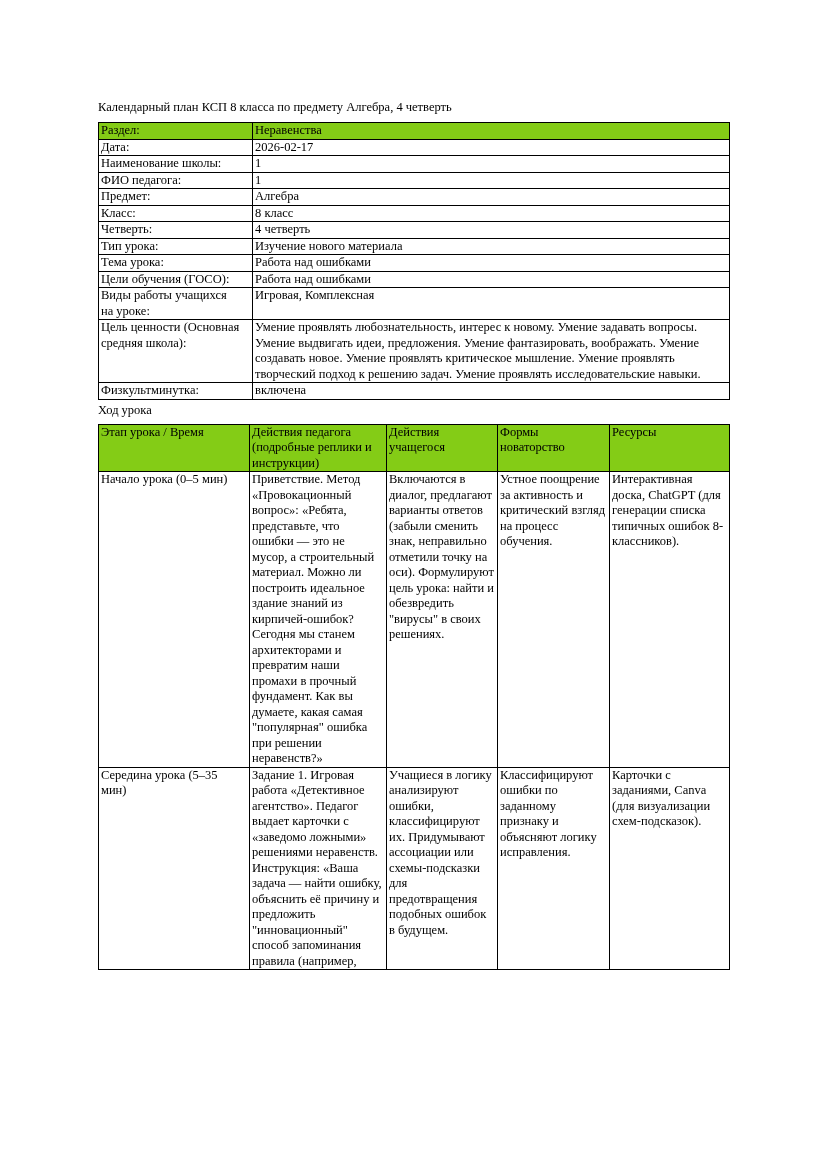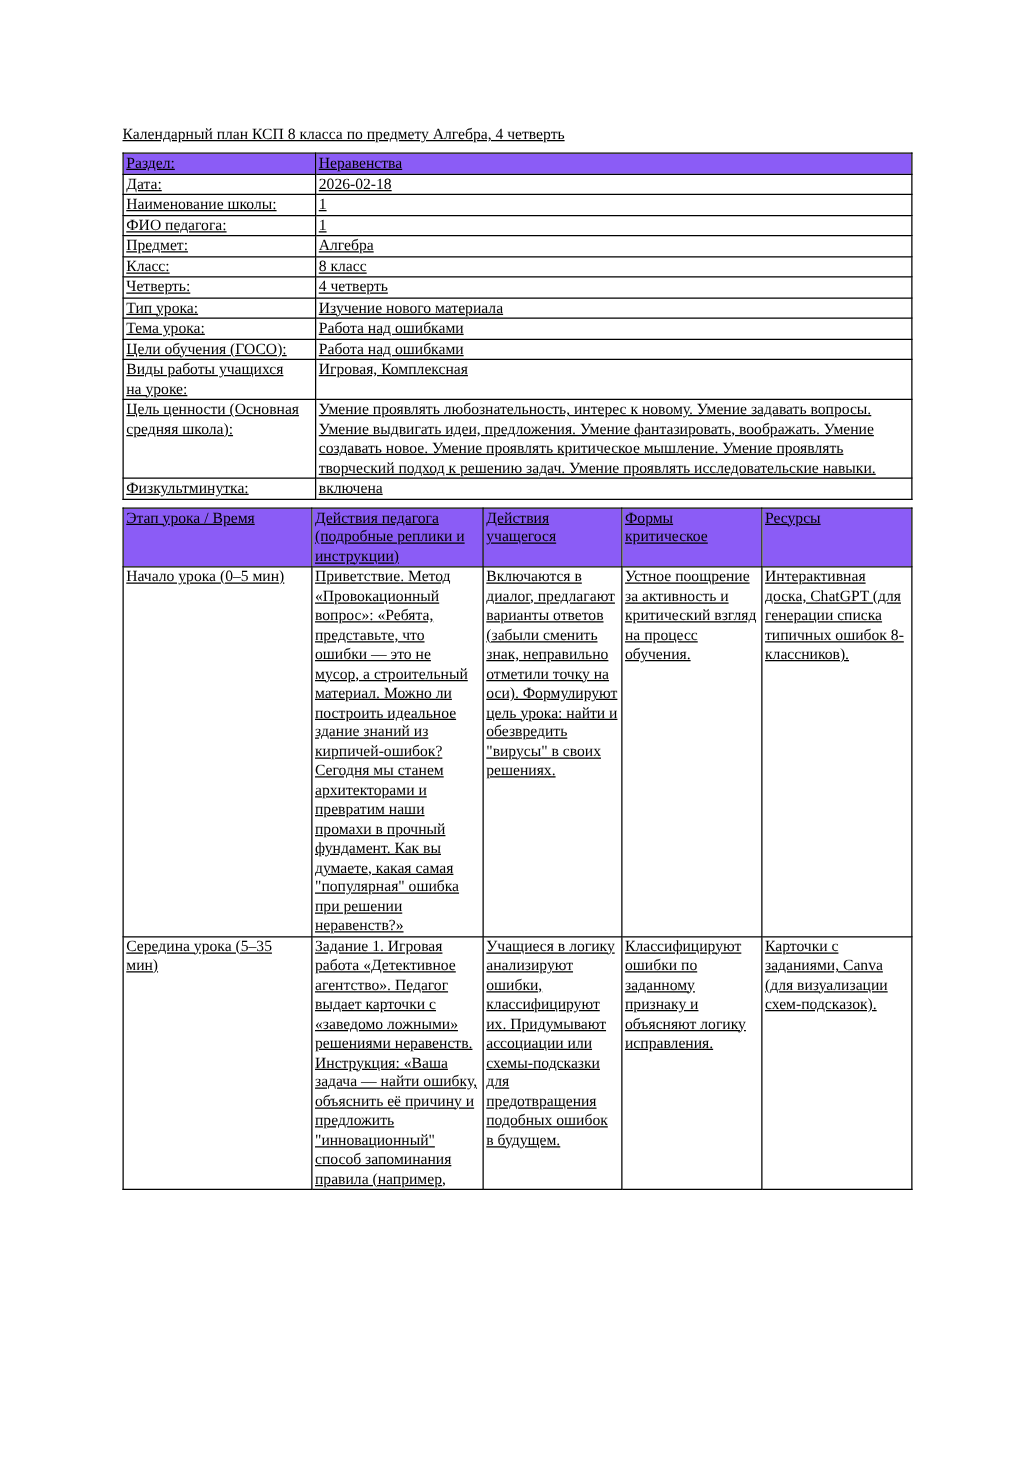--- a/index.html
+++ b/index.html
@@ -12,21 +12,20 @@
     height: 1170px;
     overflow: hidden;
     font-family: "Liberation Serif", serif;
     color: #000000;
     -webkit-font-smoothing: antialiased;
   }
   .page {
     box-sizing: border-box;
     width: 827px;
     padding: 99px 98px 0 98px;
-    text-decoration: underline;
   }
   .doc-title {
     margin: 0 0 7px 0;
     font-size: 12.5px;
     line-height: 16px;
     white-space: nowrap;
   }
   table {
     border-collapse: collapse;
     width: 631px;
@@ -38,21 +37,21 @@
     border: 1px solid #000000;
     vertical-align: top;
     text-align: left;
     font-weight: normal;
     padding: 0 3px 0 2px;
     white-space: pre-line;
     overflow-wrap: break-word;
     overflow: hidden;
   }
   tr.hdr td, tr.hdr th {
-    background: #8b5cf6;
+    background: #84cc16;
   }
   .section-heading {
     margin: 2px 0 0 0;
     font-size: 12.5px;
     line-height: 16px;
   }
   .lesson-table {
     margin-top: 6px;
     padding-left: 23px;
   }
@@ -69,21 +68,21 @@
         <col style="width:154px">
         <col style="width:477px">
       </colgroup>
     <tbody>
       <tr class="hdr">
         <td>Раздел:</td>
         <td>Неравенства</td>
       </tr>
       <tr>
         <td>Дата:</td>
-        <td>2026-02-18</td>
+        <td>2026-02-17</td>
       </tr>
       <tr>
         <td>Наименование школы:</td>
         <td>1</td>
       </tr>
       <tr>
         <td>ФИО педагога:</td>
         <td>1</td>
       </tr>
       <tr>
@@ -120,35 +119,36 @@
 средняя школа):</td>
         <td>Умение проявлять любознательность, интерес к новому. Умение задавать вопросы. Умение выдвигать идеи, предложения. Умение фантазировать, воображать. Умение создавать новое. Умение проявлять критическое мышление. Умение проявлять творческий подход к решению задач. Умение проявлять исследовательские навыки.</td>
       </tr>
       <tr>
         <td>Физкультминутка:</td>
         <td>включена</td>
       </tr>
     </tbody>
   </table>
 
+  <p class="section-heading">Ход урока</p>
 
   <table class="lesson-table">
     <colgroup>
       <col style="width:151px">
         <col style="width:137px">
         <col style="width:111px">
         <col style="width:112px">
         <col style="width:120px">
     </colgroup>
     <tbody>
       <tr class="hdr">
         <th>Этап урока / Время</th>
         <th>Действия педагога (подробные реплики и инструкции)</th>
         <th>Действия учащегося</th>
-        <th>Формы критическое</th>
+        <th>Формы новаторство</th>
         <th>Ресурсы</th>
       </tr>
       <tr>
         <td>Начало урока (0–5 мин)</td>
         <td>Приветствие. Метод «Провокационный вопрос»: «Ребята, представьте, что ошибки — это не мусор, а строительный материал. Можно ли построить идеальное здание знаний из кирпичей-ошибок? Сегодня мы станем архитекторами и превратим наши промахи в прочный фундамент. Как вы думаете, какая самая "популярная" ошибка при решении неравенств?»</td>
         <td>Включаются в диалог, предлагают варианты ответов (забыли сменить знак, неправильно отметили точку на оси). Формулируют цель урока: найти и обезвредить "вирусы" в своих решениях.</td>
         <td>Устное поощрение за активность и критический взгляд на процесс обучения.</td>
         <td>Интерактивная доска, ChatGPT (для генерации списка типичных ошибок 8-классников).</td>
       </tr>
       <tr>

